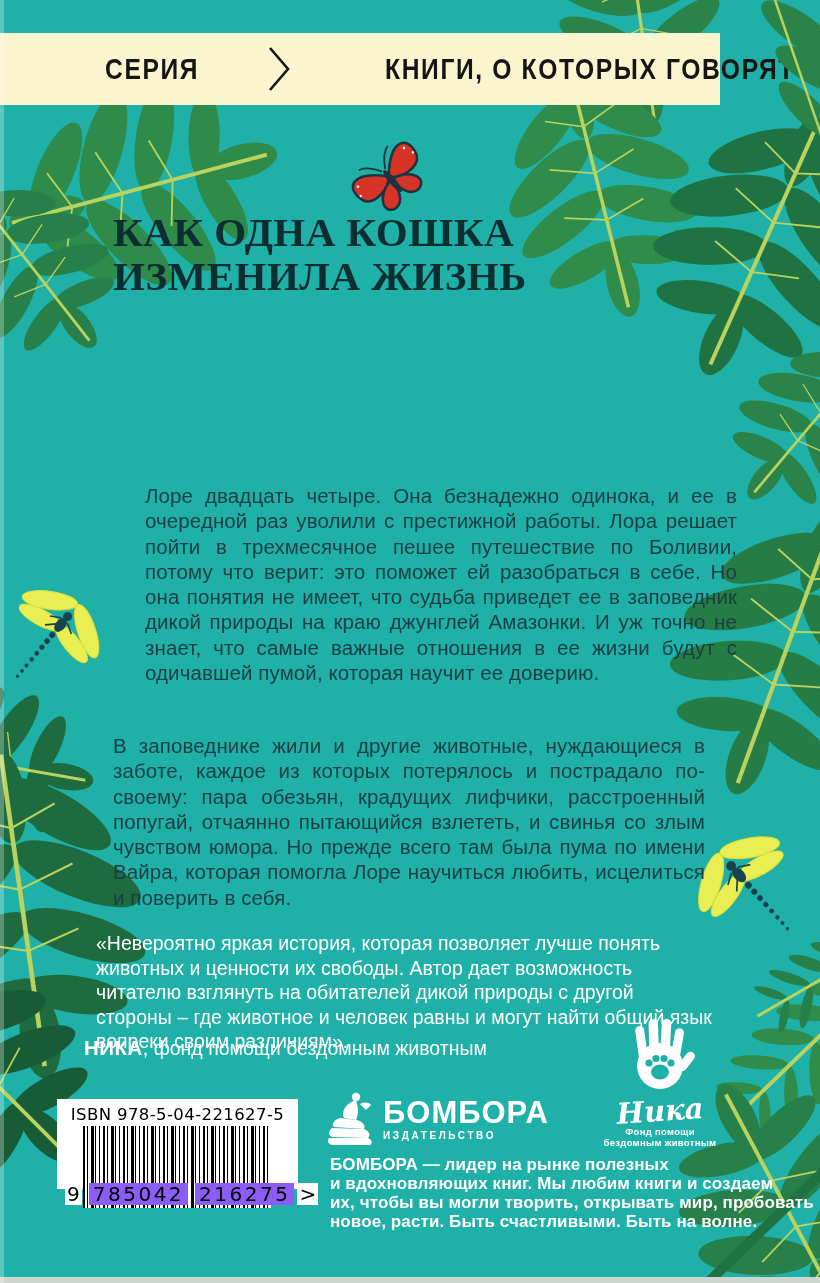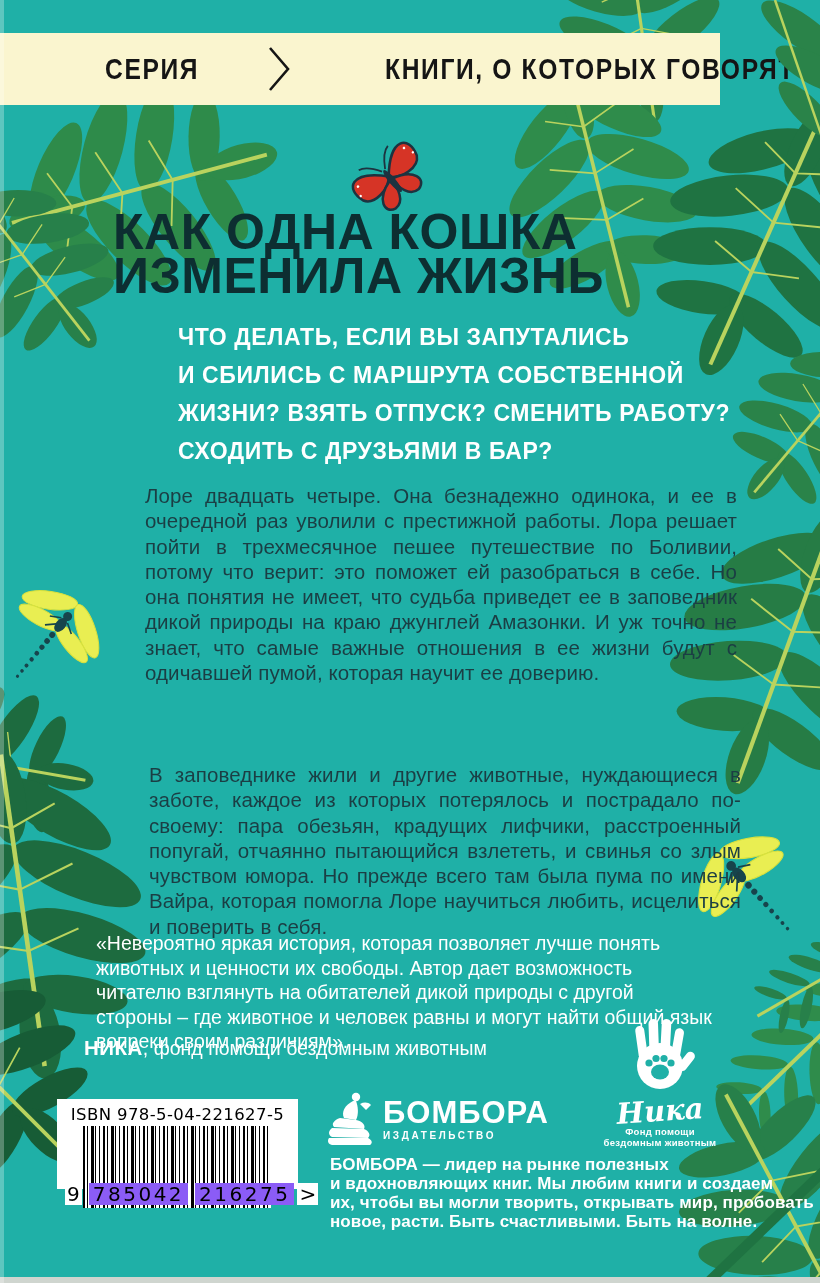--- a/index.html
+++ b/index.html
@@ -13,32 +13,32 @@
   .banner .cond{display:inline-block;transform:scaleX(.82);transform-origin:0 50%;
                 font-weight:700;color:#151515;white-space:nowrap;}
   .series-label{position:absolute;left:105px;top:0;height:72px;line-height:72px;font-size:30px;letter-spacing:2px;}
   .series-value{position:absolute;left:385px;top:0;height:72px;line-height:72px;font-size:30px;letter-spacing:2px;}
   .chev{position:absolute;left:268px;top:13px;}
   .over-banner-leaf{position:absolute;left:745px;top:0;z-index:6;}
 
   
   .butterfly{position:absolute;left:345px;top:133px;z-index:4;}
   .title{position:absolute;left:113px;top:210px;width:557px;z-index:4;
-         color:#0d2e31;font-weight:700;font-size:50px;line-height:44px;letter-spacing:.5px;}
+         color:#0d2e31;font-weight:700;font-size:41px;line-height:44px;letter-spacing:.5px;font-family:Liberation Serif, serif;}
   .title .l2{text-align:left;}
 
   
   .subtitle{position:absolute;left:178px;top:318px;z-index:4;color:#ffffff;
             font-size:23px;font-weight:700;letter-spacing:.6px;line-height:38px;}
 
   
   .para{position:absolute;left:113px;width:592px;z-index:4;color:#1b3e44;
         font-size:20.5px;line-height:25.3px;text-align:justify;letter-spacing:.1px;}
   .para1{top:483px;margin-left:32px;}
-  .para2{top:762px;margin-left:36px;}
+  .para2{top:733px;}
 
   
   .quote{position:absolute;left:96px;top:931px;width:616px;z-index:4;color:#ffffff;
          font-size:19.5px;line-height:24.6px;}
   .attribution{position:absolute;left:84px;top:1036px;z-index:4;color:#ffffff;font-size:19.5px;}
   .attribution b{font-size:20.5px;letter-spacing:.5px;}
 
   
   .nika{position:absolute;left:593px;top:1014px;width:134px;z-index:4;color:#ffffff;text-align:center;}
   .nika-name{font-family:"DejaVu Serif",serif;font-style:italic;font-weight:bold;
@@ -188,26 +188,20 @@
           <circle cx="34" cy="-5" r="1.2"></circle>
         </g>
     </g>
   </svg>
 
   <div class="title">
     <div class="l1">КАК ОДНА КОШКА</div>
     <div class="l2">ИЗМЕНИЛА ЖИЗНЬ</div>
   </div>
 
-  <div class="subtitle">
-    <div>ЧТО ДЕЛАТЬ, ЕСЛИ ВЫ ЗАПУТАЛИСЬ</div>
-    <div>И СБИЛИСЬ С МАРШРУТА СОБСТВЕННОЙ</div>
-    <div>ЖИЗНИ? ВЗЯТЬ ОТПУСК? СМЕНИТЬ РАБОТУ?</div>
-    <div>СХОДИТЬ С ДРУЗЬЯМИ В БАР?</div>
-  </div>
 
   <div class="para para1">Лоре двадцать четыре. Она безнадежно одинока, и ее в очередной раз уволили с престижной работы. Лора решает пойти в трехмесячное пешее путешествие по Боливии, потому что верит: это поможет ей разобраться в себе. Но она понятия не имеет, что судьба приведет ее в заповедник дикой природы на краю джунглей Амазонки. И уж точно не знает, что самые важные отношения в ее жизни будут с одичавшей пумой, которая научит ее доверию.</div>
   <div class="para para2">В заповеднике жили и другие животные, нуждающиеся в заботе, каждое из которых потерялось и пострадало по-своему: пара обезьян, крадущих лифчики, расстроенный попугай, отчаянно пытающийся взлететь, и свинья со злым чувством юмора. Но прежде всего там была пума по имени Вайра, которая помогла Лоре научиться любить, исцелиться и поверить в себя.</div>
 
   <div class="quote">«Невероятно яркая история, которая позволяет лучше понять животных и ценности их свободы. Автор дает возможность читателю взглянуть на обитателей дикой природы с другой стороны – где животное и человек равны и могут найти общий язык вопреки своим различиям».</div>
   <div class="attribution">
     <b>НИКА</b><span>, фонд помощи бездомным животным</span>
   </div>
 
   <div class="nika">

